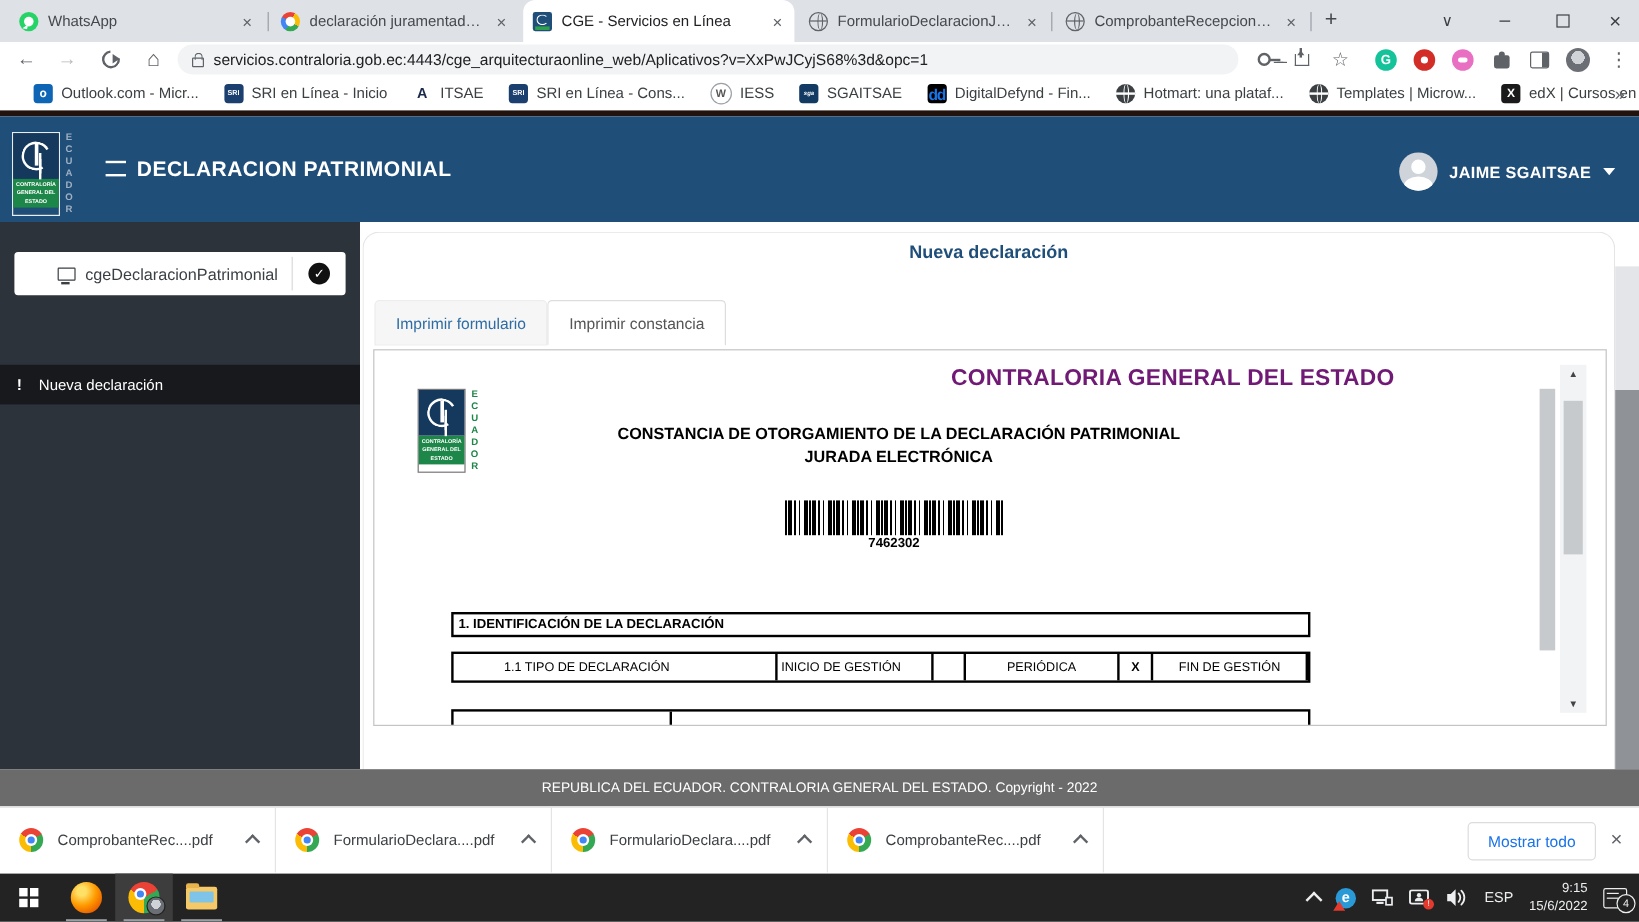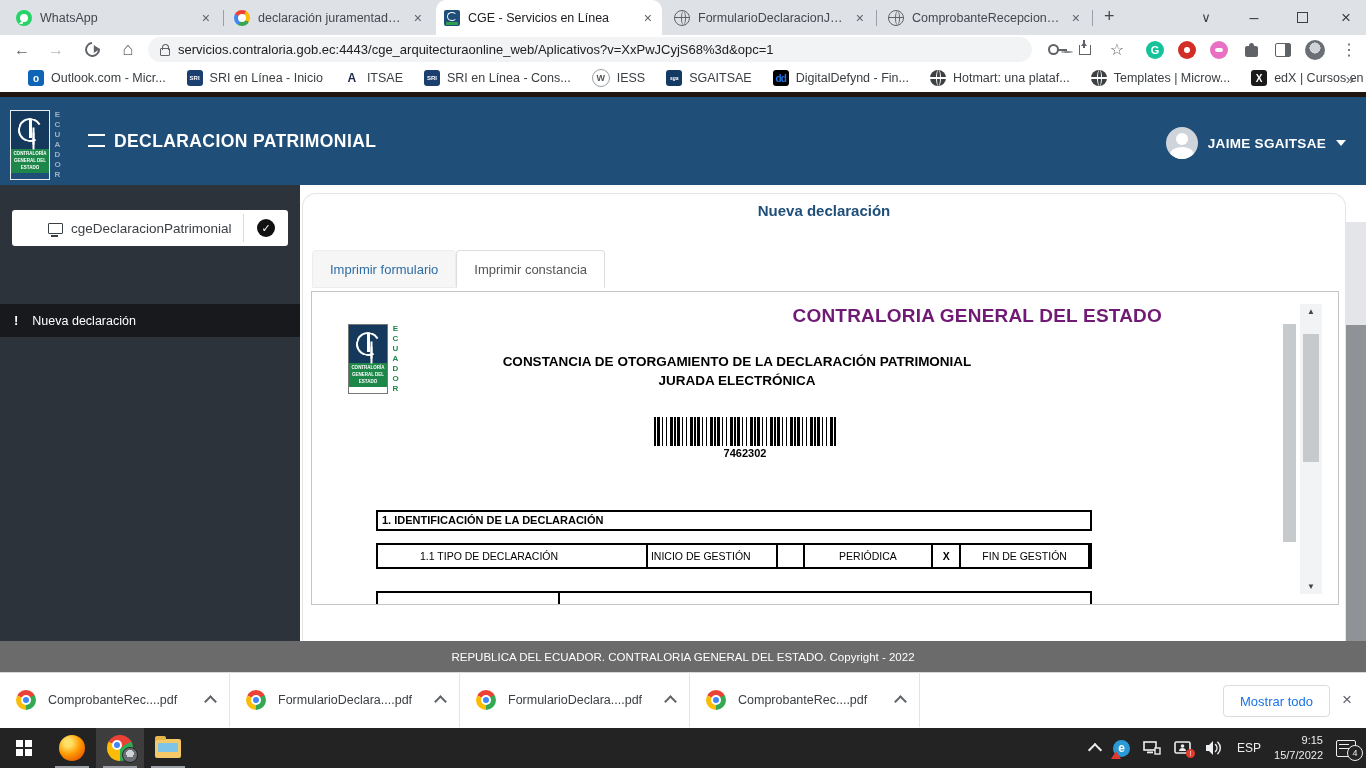--- a/index.html
+++ b/index.html
@@ -63,21 +63,21 @@
 
   
   .bookmarks{left:0;top:64px;width:1366px;height:28px;background:#fff;display:flex;align-items:center;gap:21px;padding-left:28px;box-sizing:border-box;}
   .bm{display:flex;align-items:center;gap:7px;font-size:12.5px;color:#3c4043;white-space:nowrap;}
   .bmicon{width:16px;height:16px;border-radius:3px;display:flex;align-items:center;justify-content:center;font-size:8px;font-weight:bold;color:#fff;flex:0 0 auto;}
   .bm-outlook{background:#0e64b5;border-radius:3px;font-size:10px;}
   .bm-sri{background:#1b3f6e;font-size:6px;}
   .bm-itsae{background:#fff;color:#1b2a4a;font-size:12px;}
   .bm-iess{background:#fff;border:1px solid #9aa0a6;border-radius:50%;color:#555;font-size:9px;}
   .bm-sga{background:#123a63;font-size:5px;font-style:italic;}
-  .bm-dd{background:#000000;color:#1a73e8;font-size:10px;letter-spacing:-1px;}
+  .bm-dd{background:#000000;color:#1a73e8;font-size:13px;letter-spacing:-1px;}
   .bm-edx{background:#1a1a1a;font-size:10px;}
   .bm-globe{border-radius:50%;background:#3c4043;position:relative;}
   .bm-globe::before{content:"";position:absolute;left:0;right:0;top:7px;height:1.5px;background:#fff;}
   .bm-globe::after{content:"";position:absolute;left:6px;top:0;bottom:0;width:3px;border-left:1.5px solid #fff;border-right:1.5px solid #fff;border-radius:50%;}
   .bm-more{position:absolute;right:12px;top:64px;height:28px;display:flex;align-items:center;font-size:15px;color:#5f6368;}
 
   
   .topline{left:0;top:92px;width:1366px;height:5px;background:#21130d;}
 
   
@@ -119,21 +119,21 @@
   
   .card{left:302px;top:193px;width:1044px;height:448px;background:#fff;border:1px solid #e5e5e5;border-bottom:none;border-radius:14px 14px 0 0;box-sizing:border-box;}
   .page-title{position:absolute;left:0;top:8px;width:100%;text-align:center;color:#1f4e79;font-weight:bold;font-size:15px;}
   .ctabs{position:absolute;left:9px;top:56px;display:flex;}
   .ctab{height:38px;box-sizing:border-box;padding:0 17px;display:flex;align-items:center;font-size:13px;border:1px solid #ededed;border-radius:4px 4px 0 0;background:#f6f6f6;color:#2e6da4;}
   .ctab.active{background:#fff;border-color:#ddd;border-bottom-color:#fff;color:#555;}
 
   
   .preview{position:absolute;left:8px;top:97px;width:1028px;height:314px;border:1px solid #c4c4c4;box-sizing:border-box;overflow:hidden;background:#fff;}
   .doc-org{position:absolute;left:0;top:13px;width:850px;text-align:right;font-size:19px;font-weight:bold;color:#701a75;letter-spacing:.2px;}
-  .doc-sub{position:absolute;left:0;width:850px;text-align:center;font-size:13.5px;font-weight:bold;color:#000;}
+  .doc-sub{position:absolute;left:12px;width:850px;text-align:center;font-size:13.5px;font-weight:bold;color:#000;}
   .doc-logo{position:absolute;left:36px;top:32px;}
   .doc-logo .cge-box{border-color:#777;}
   .doc-vert{color:#1d8649;}
   .barcode{position:absolute;left:342px;top:125px;width:182px;height:29px;
     background:repeating-linear-gradient(90deg,#000 0 2px,#fff 2px 3px,#000 3px 6px,#fff 6px 8px,#000 8px 9px,#fff 9px 12px,#000 12px 13px,#fff 13px 16px,#000 16px 19px,#fff 19px 20px);}
   .barnum{position:absolute;left:342px;top:155px;width:182px;text-align:center;font-size:11px;font-weight:bold;}
   .sec-box{position:absolute;left:64px;top:218px;width:716px;height:21px;border:2px solid #000;box-sizing:border-box;font-size:11px;font-weight:bold;line-height:17px;padding-left:4px;}
   .doc-row{position:absolute;left:64px;top:251px;width:716px;height:26px;border:2px solid #000;box-sizing:border-box;display:flex;font-size:10.5px;}
   .dcell{border-right:2px solid #000;box-sizing:border-box;display:flex;align-items:center;height:100%;overflow:hidden;}
   .dcell:last-child{border-right:none;}
@@ -458,21 +458,21 @@
       </span>
       <span>
         <svg width="19" height="16" viewBox="0 0 19 16">
             <path d="M1 5h3l4-4v14l-4-4H1z" fill="#eceef0"></path>
             <path d="M10.5 4.5a5 5 0 0 1 0 7M12.8 2.2a8 8 0 0 1 0 11.6" fill="none" stroke="#eceef0" stroke-width="1.5" stroke-linecap="round"></path>
           </svg>
       </span>
       <span class="tray-lang">ESP</span>
       <span class="tray-clock">
         <div>9:15</div>
-        <div>15/7/2022</div>
+        <div>15/6/2022</div>
       </span>
       <span class="notif">
         <span class="notif-badge">4</span>
       </span>
     </div>
   </div>
 
 </div>
 
 </body></html>

